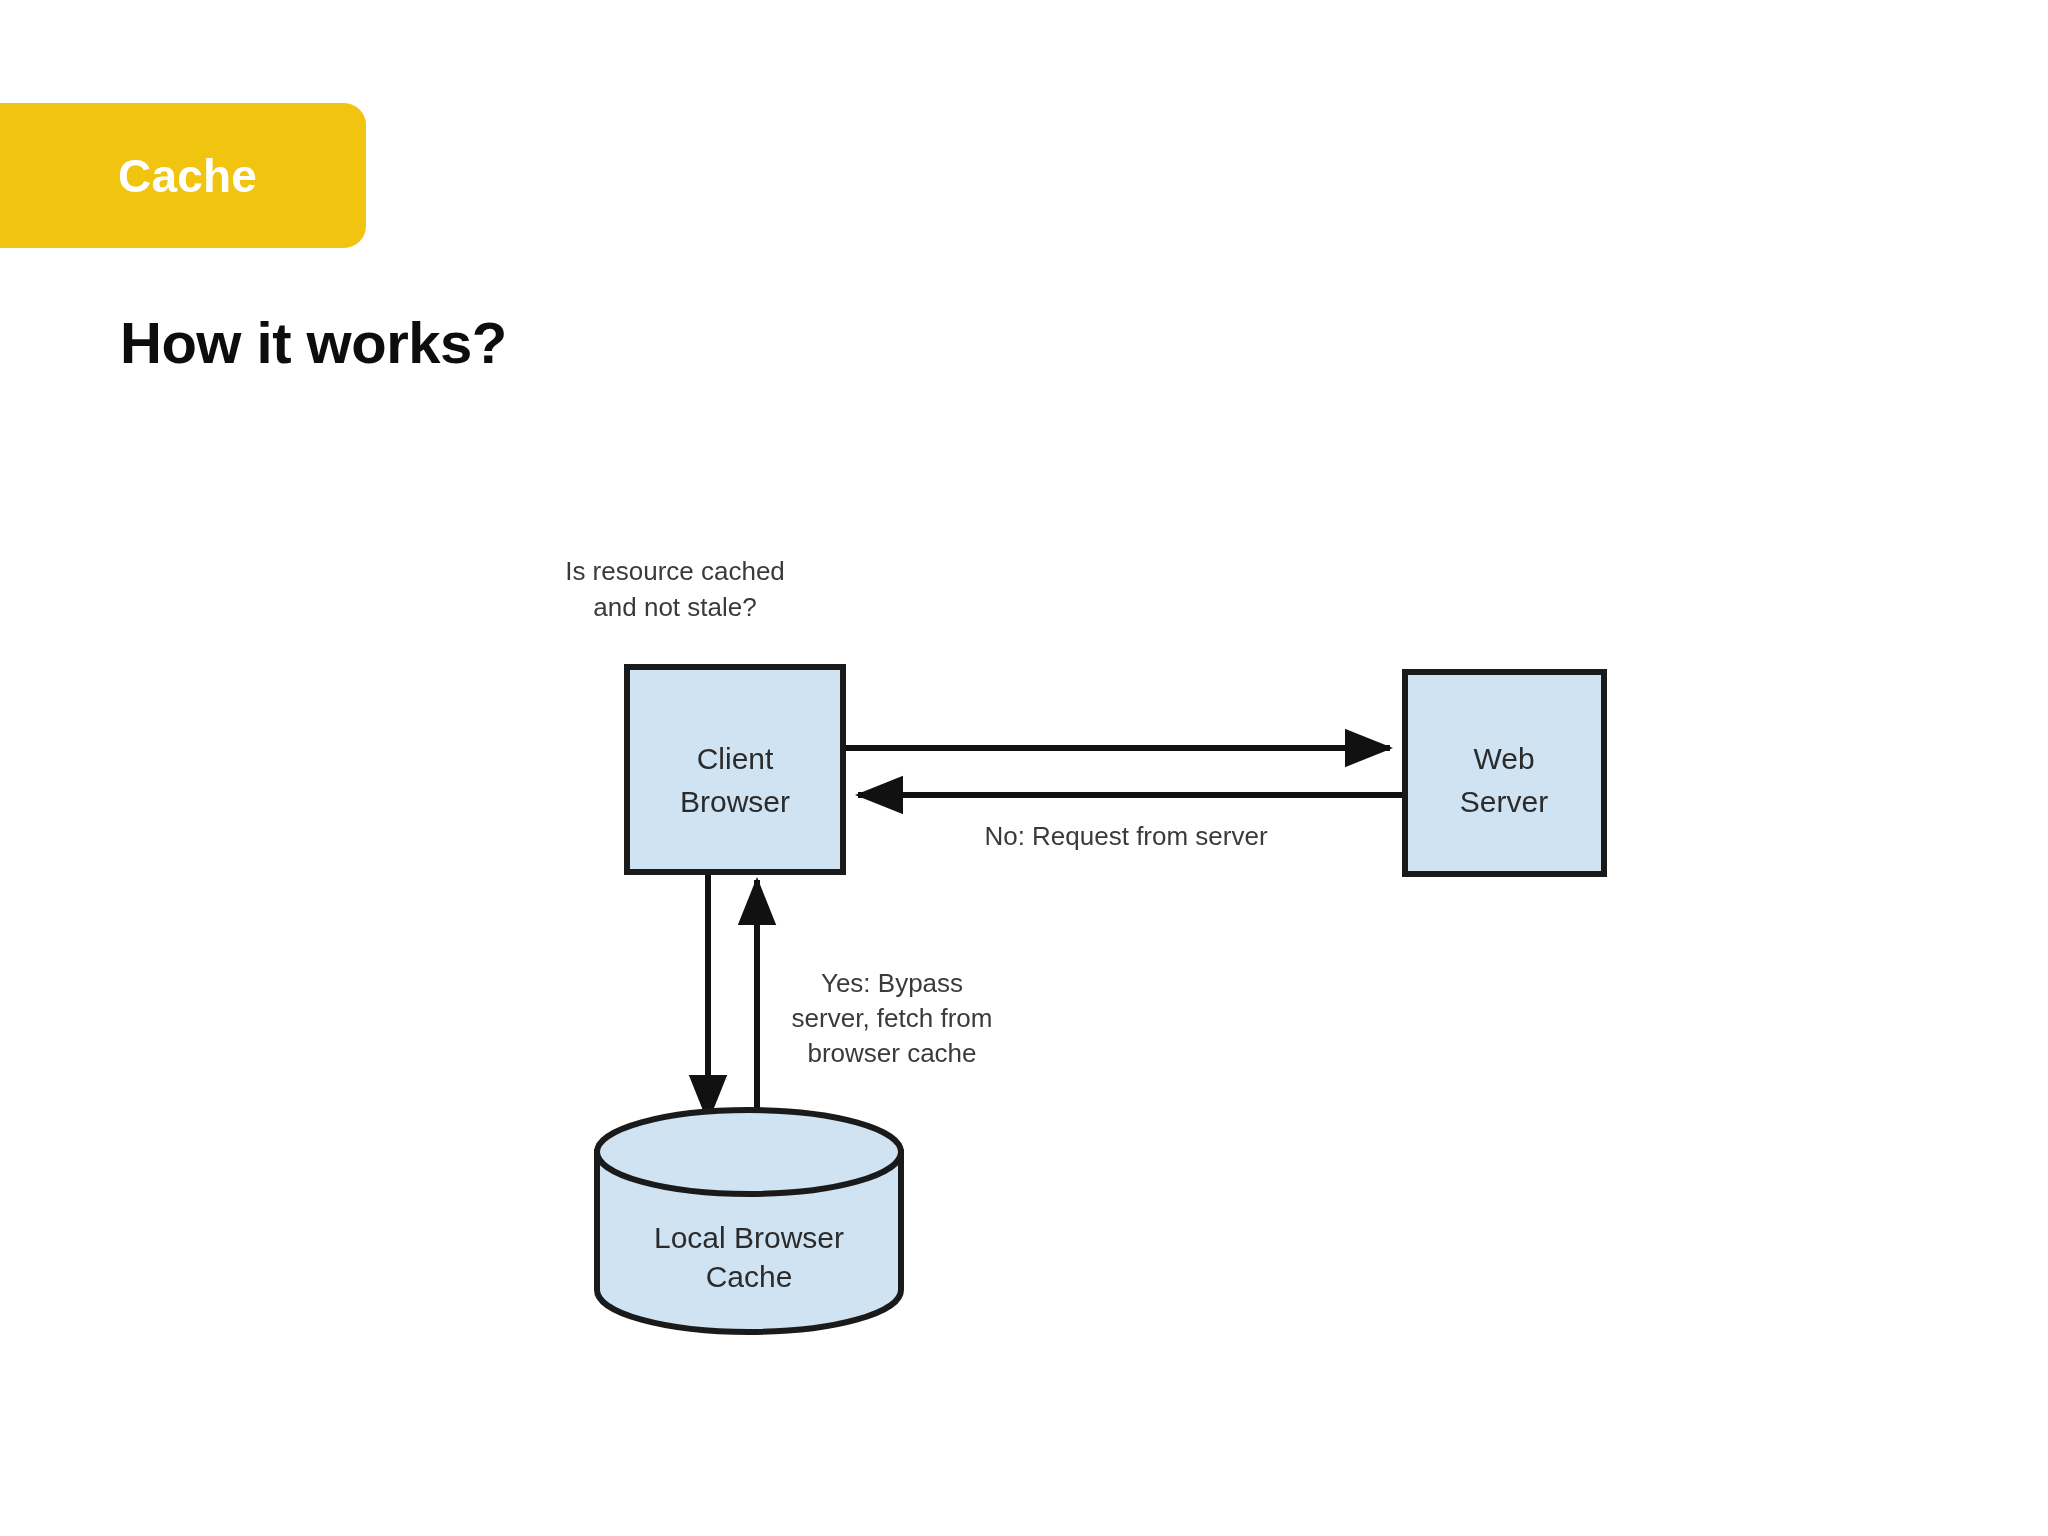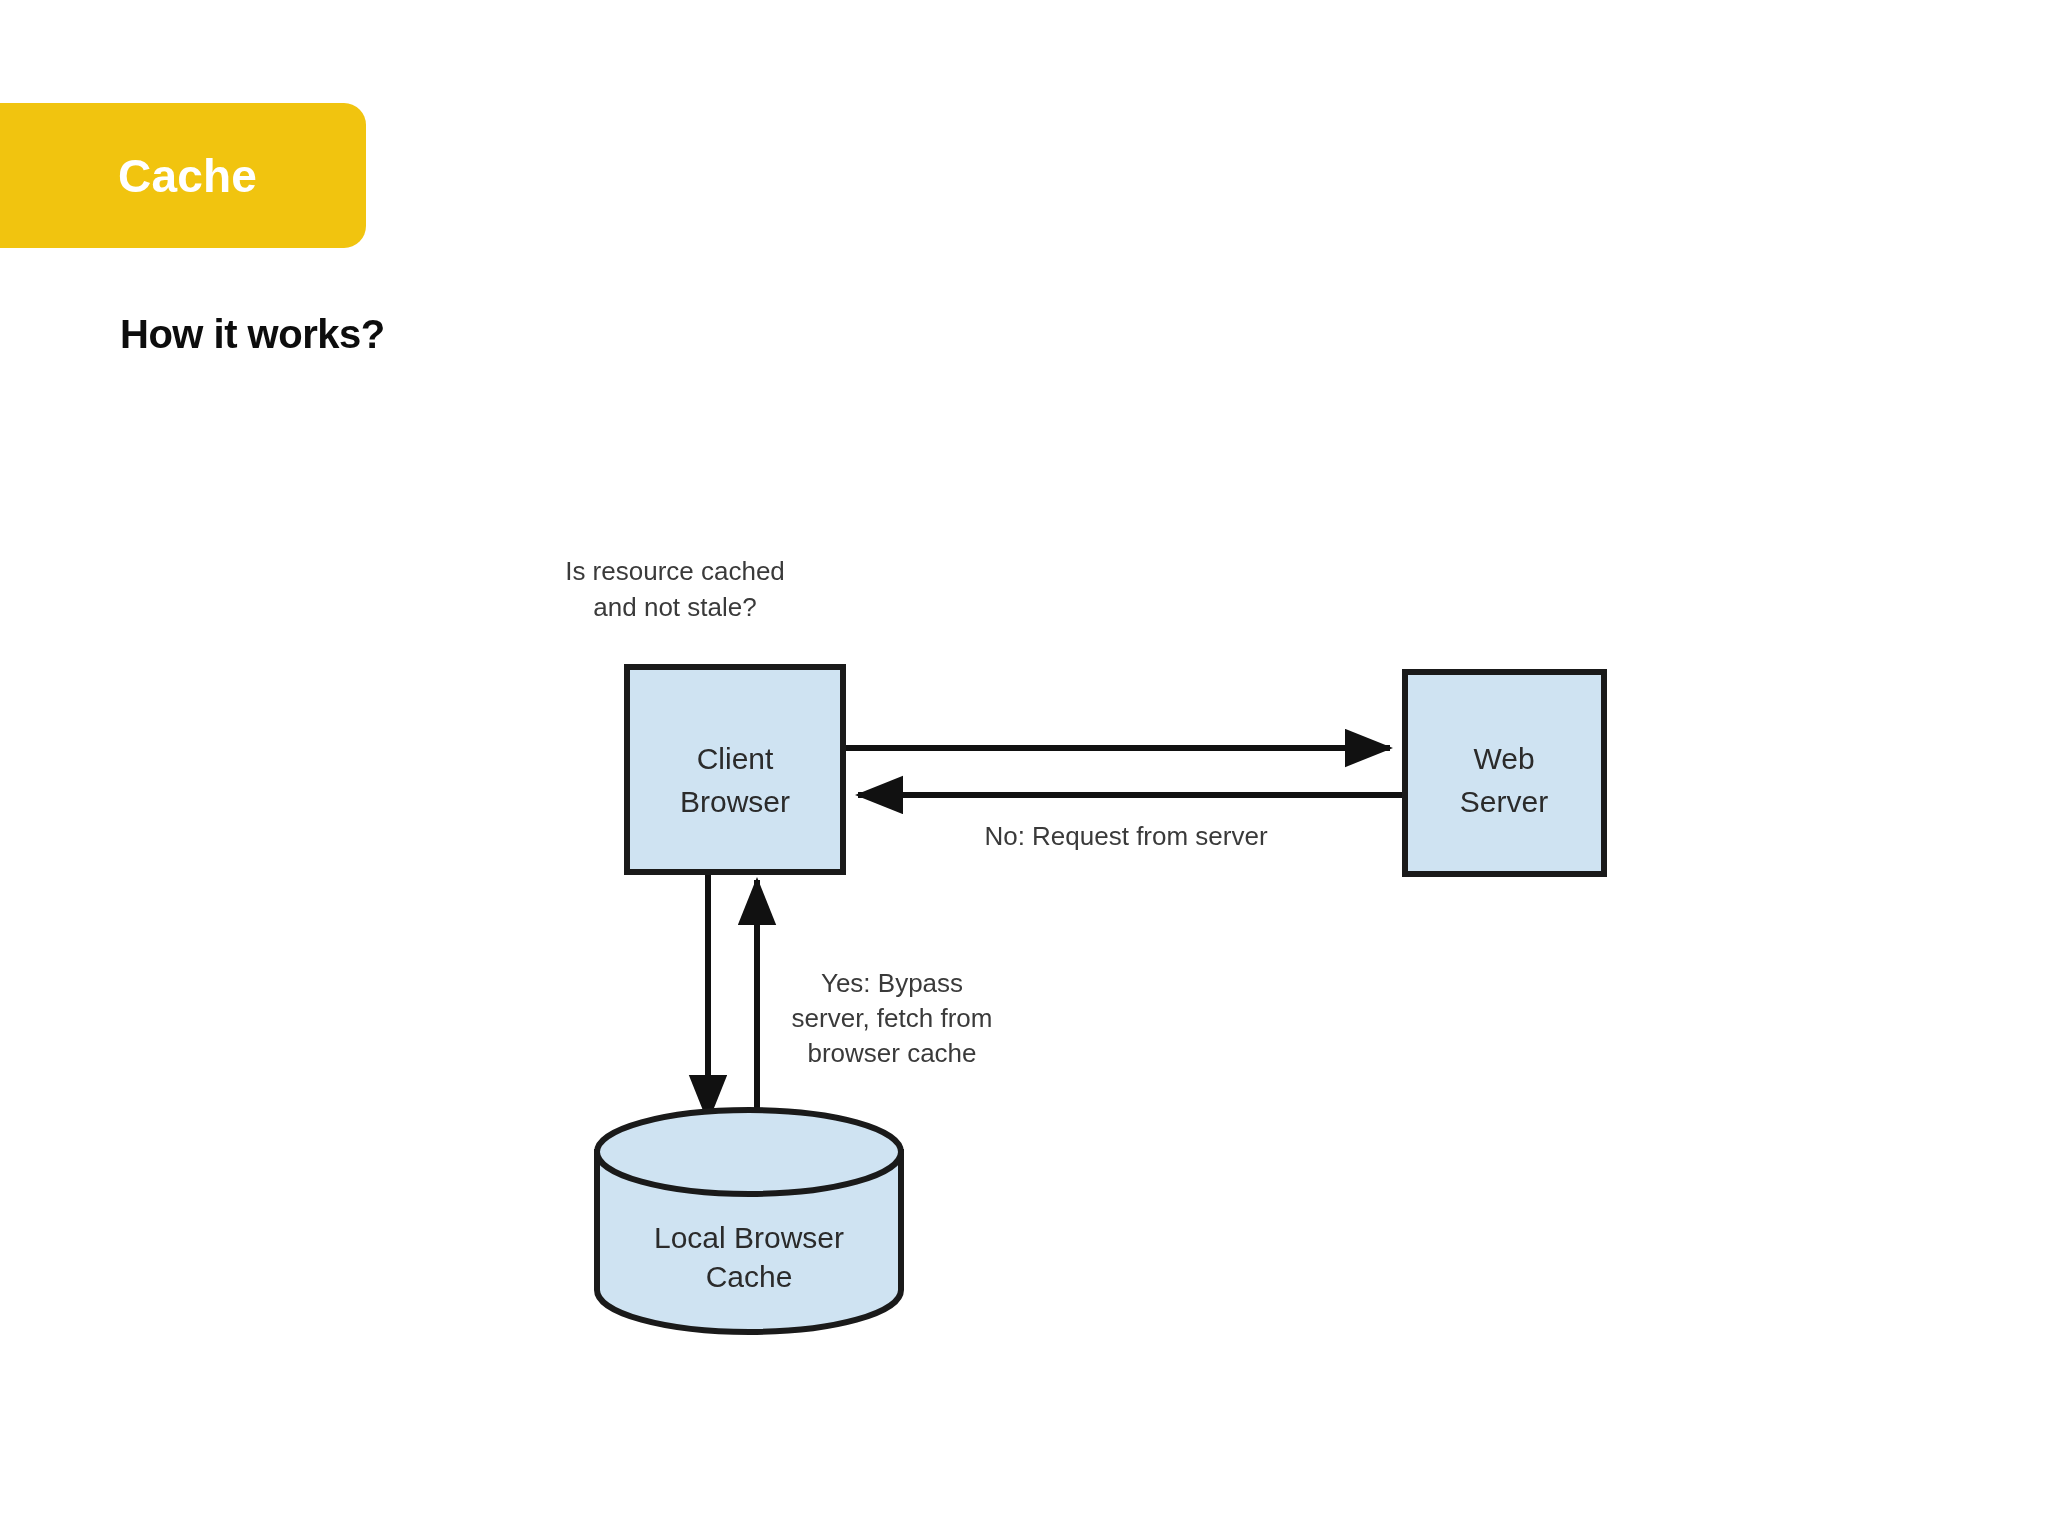--- a/index.html
+++ b/index.html
@@ -39,21 +39,21 @@
     letter-spacing: 0.2px;
     line-height: 1;
     white-space: nowrap;
   }
 
   
   .slide-title {
     position: absolute;
     left: 120px;
     top: 313px;
-    font-size: 40px;
+    font-size: 58px;
     font-weight: 700;
     color: #0d0d0d;
     letter-spacing: -0.5px;
     line-height: 1.05;
     white-space: nowrap;
   }
 
   
   .diagram {
     position: absolute;

